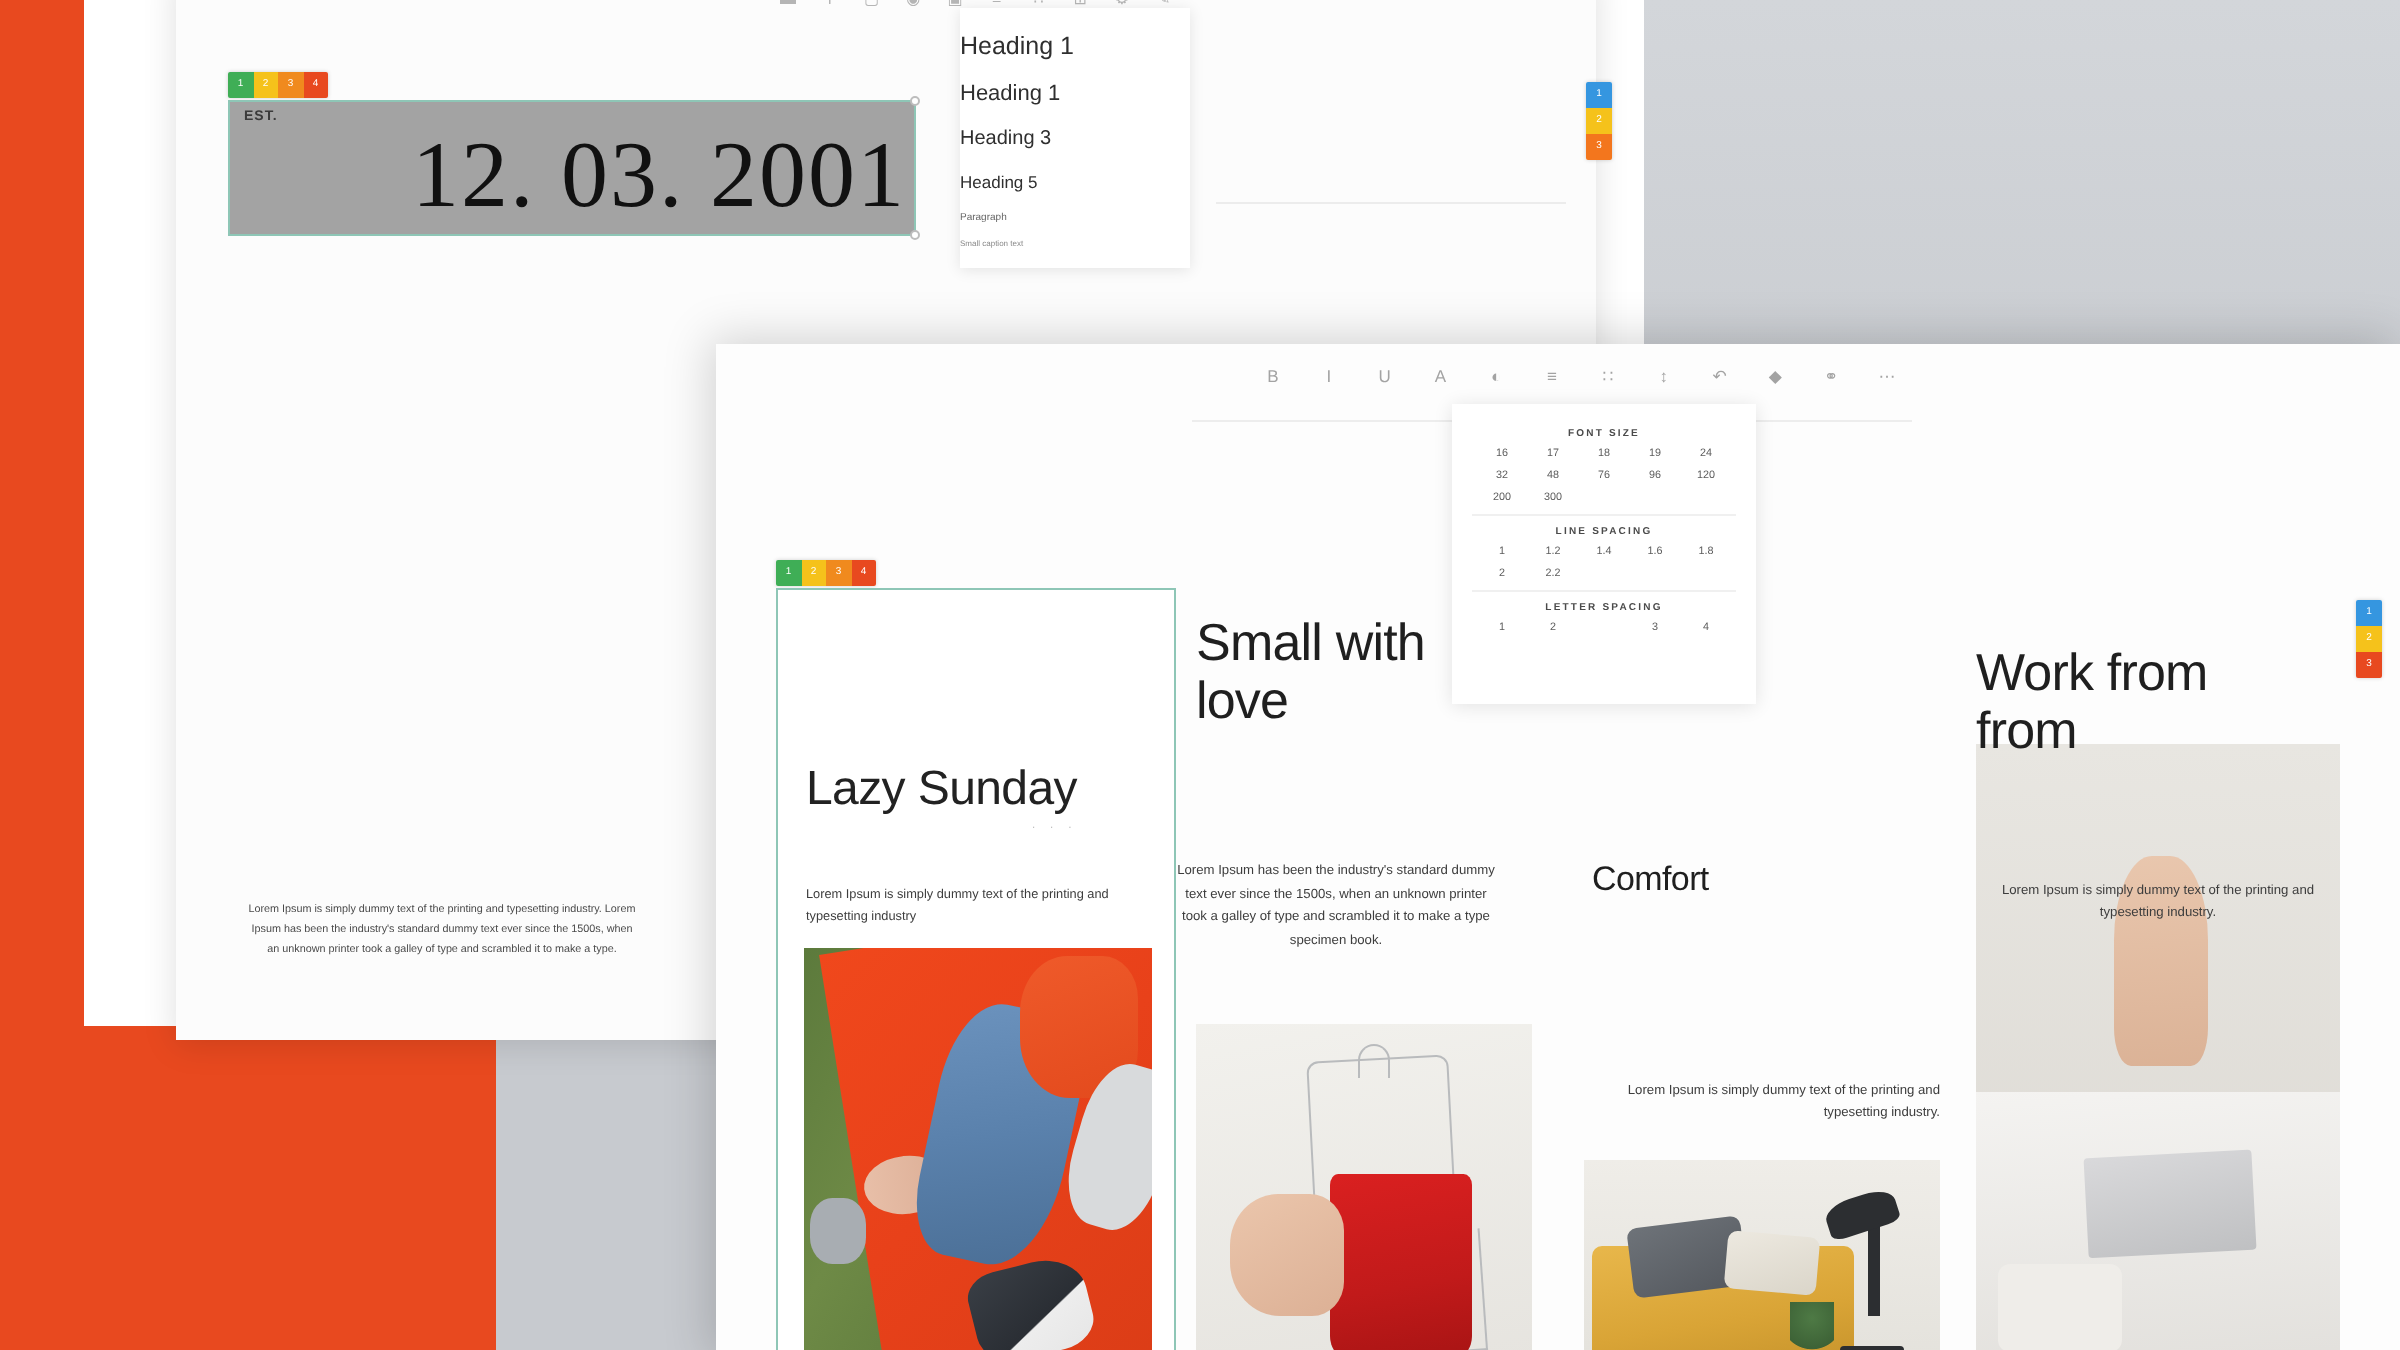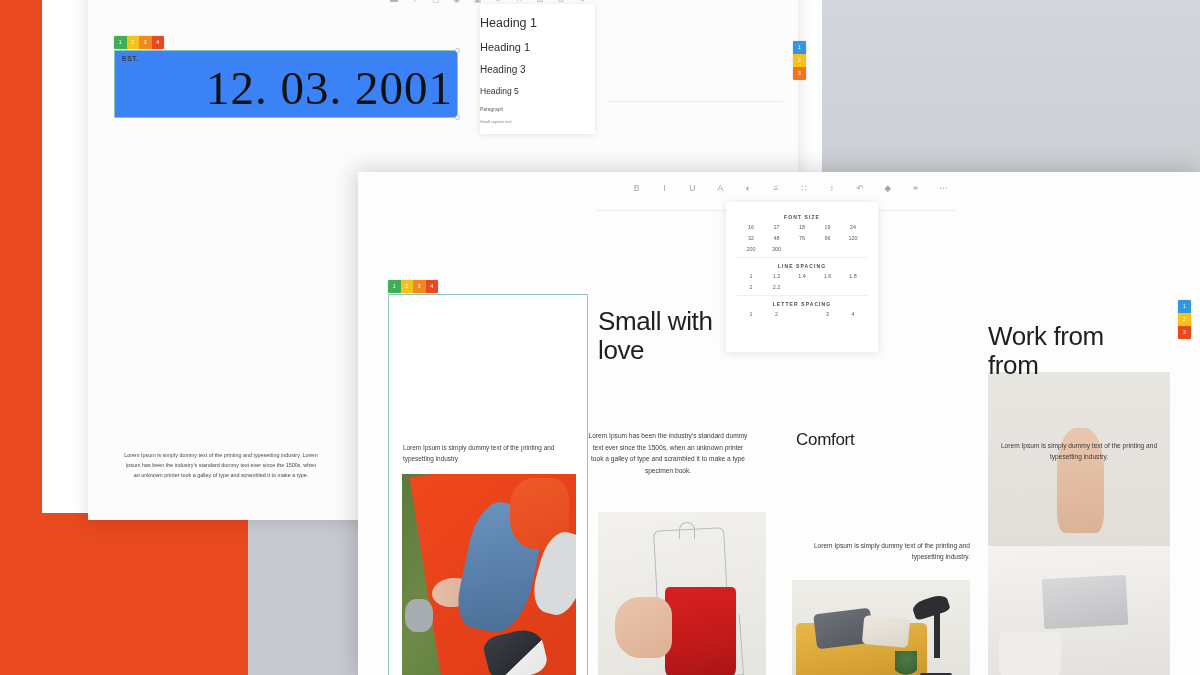--- a/index.html
+++ b/index.html
@@ -93,21 +93,21 @@
   }
   .ti {
     color: #9a9a9a; font-size: 8px; line-height: 1;
     opacity: .72; width: 12px; text-align: center;
   }
 
   
   .date-card {
     position: absolute; left: 26px; top: 64px; width: 344px; height: 68px;
     border: 1px solid #8ec6b6;
-    background: #3b82f6;
+    background: #a3a3a3;
   }
   .date-card .est {
     position: absolute; left: 7px; top: 4px;
     font-size: 7px; letter-spacing: .5px; color: #3b3b3b; font-weight: 600;
   }
   .date-card .dateval {
     position: absolute; left: 0; right: 4px; top: 10px;
     text-align: right;
     font-family: "Liberation Serif", serif;
     font-size: 47px; letter-spacing: 1px; color: #111; white-space: nowrap;
@@ -514,20 +514,21 @@
   </div>
 
   <div class="chips-h chips-lazy">
     <span style="background:#3FAE56">1</span>
     <span style="background:#F5C21B">2</span>
     <span style="background:#F08A1E">3</span>
     <span style="background:#E8491F">4</span>
   </div>
 
   <div class="card-lazy">
+    <h2>Lazy Sunday</h2>
     <div class="sub-dots">· · ·</div>
     <div class="lorem">Lorem Ipsum is simply dummy text of the printing and typesetting industry</div>
   </div>
 
   <div class="photo ph-picnic">
     <div class="grass"></div>
     <div class="blanket"></div>
     <div class="sock"></div>
     <div class="arm"></div>
     <div class="jeans"></div>

